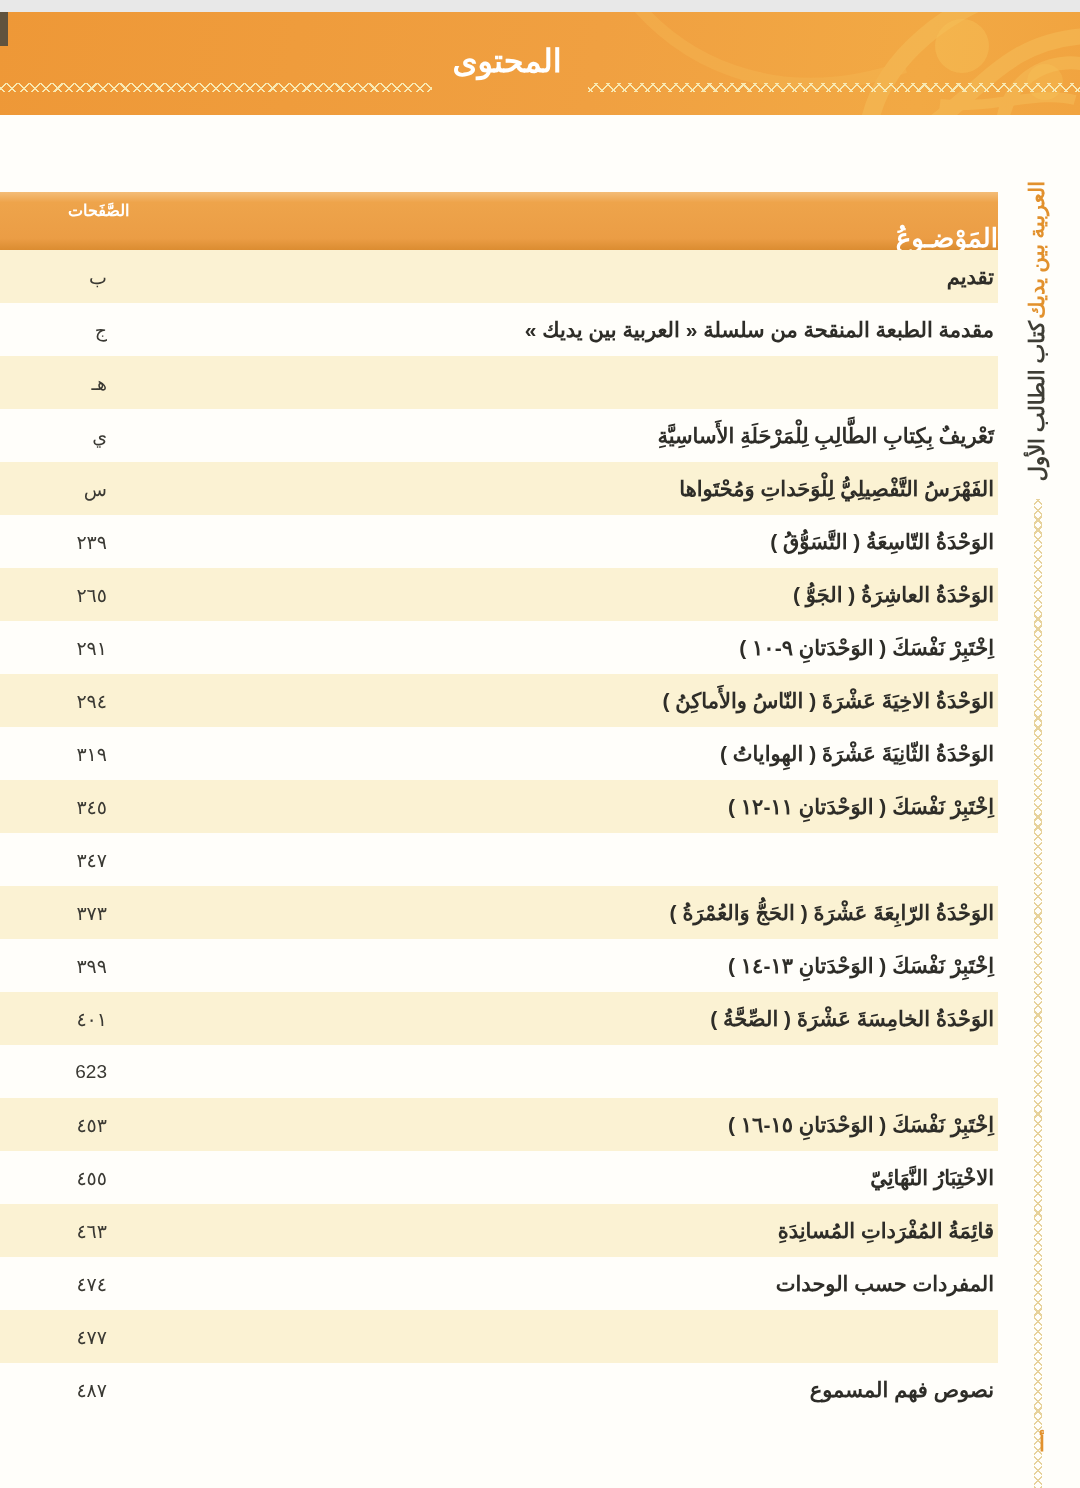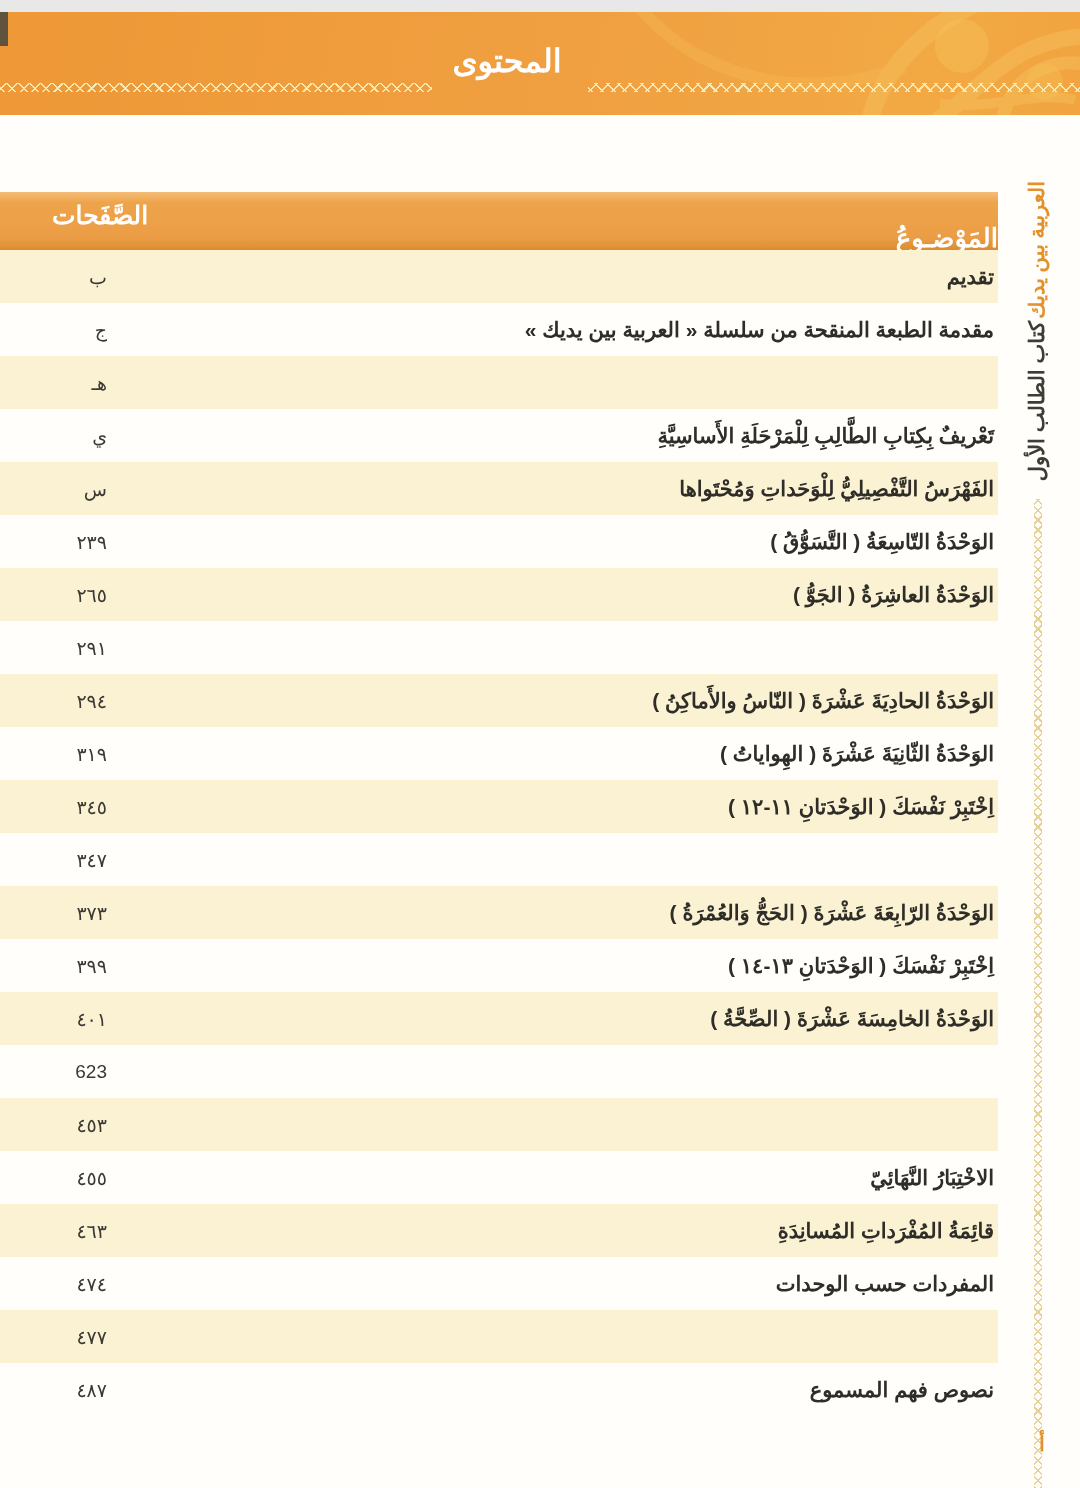--- a/index.html
+++ b/index.html
@@ -48,22 +48,22 @@
     position:absolute;left:0;top:180px;width:998px;height:58px;
     background:linear-gradient(to bottom,#f4bd78 0%,#eea44b 18%,#eb9d45 80%,#db8c31 100%);
     direction:rtl;
   }
   .topic-h{
     position:absolute;left:0;right:0;top:16px;
     text-align:right;line-height:60px;
     color:#ffffff;font-size:26px;font-weight:700;
   }
   .pages-h{
-    position:absolute;left:52px;top:9px;
-    color:#ffffff;font-size:25px;font-weight:700;
+    position:absolute;left:68px;top:9px;
+    color:#ffffff;font-size:16px;font-weight:700;
   }
 
   
   .rows{position:absolute;left:0;top:238px;width:1080px;}
   .row{
     position:relative;width:1080px;height:53px;direction:rtl;
   }
   .row.cream::before{
     content:"";position:absolute;left:0;top:0;width:998px;height:53px;
     background:#fbf2d3;
@@ -164,25 +164,26 @@
     <span class="row-title">الوَحْدَةُ التّاسِعَةُ ( التَّسَوُّقُ )</span>
     <span class="row-page">٢٣٩</span>
   </div>
 
   <div class="row cream">
     <span class="row-title">الوَحْدَةُ العاشِرَةُ ( الجَوُّ )</span>
     <span class="row-page">٢٦٥</span>
   </div>
 
   <div class="row">
+    <span class="row-title">اِخْتَبِرْ نَفْسَكَ ( الوَحْدَتانِ ٩-١٠ )</span>
     <span class="row-page">٢٩١</span>
   </div>
 
   <div class="row cream">
-    <span class="row-title">الوَحْدَةُ الحادِيَةَ عَشْرَةَ ( النّاسُ والأَماكِنُ )</span>
+    <span class="row-title">الوَحْدَةُ الاخِيَةَ عَشْرَةَ ( النّاسُ والأَماكِنُ )</span>
     <span class="row-page">٢٩٤</span>
   </div>
 
   <div class="row">
     <span class="row-title">الوَحْدَةُ الثّانِيَةَ عَشْرَةَ ( الهِواياتُ )</span>
     <span class="row-page">٣١٩</span>
   </div>
 
   <div class="row cream">
     <span class="row-title">اِخْتَبِرْ نَفْسَكَ ( الوَحْدَتانِ ١١-١٢ )</span>
@@ -206,20 +207,21 @@
   <div class="row cream">
     <span class="row-title">الوَحْدَةُ الخامِسَةَ عَشْرَةَ ( الصِّحَّةُ )</span>
     <span class="row-page">٤٠١</span>
   </div>
 
   <div class="row">
     <span class="row-page">623</span>
   </div>
 
   <div class="row cream">
+    <span class="row-title">اِخْتَبِرْ نَفْسَكَ ( الوَحْدَتانِ ١٥-١٦ )</span>
     <span class="row-page">٤٥٣</span>
   </div>
 
   <div class="row">
     <span class="row-title">الاخْتِبَارُ النَّهَائِيّ</span>
     <span class="row-page">٤٥٥</span>
   </div>
 
   <div class="row cream">
     <span class="row-title">قائِمَةُ المُفْرَداتِ المُسانِدَةِ</span>

